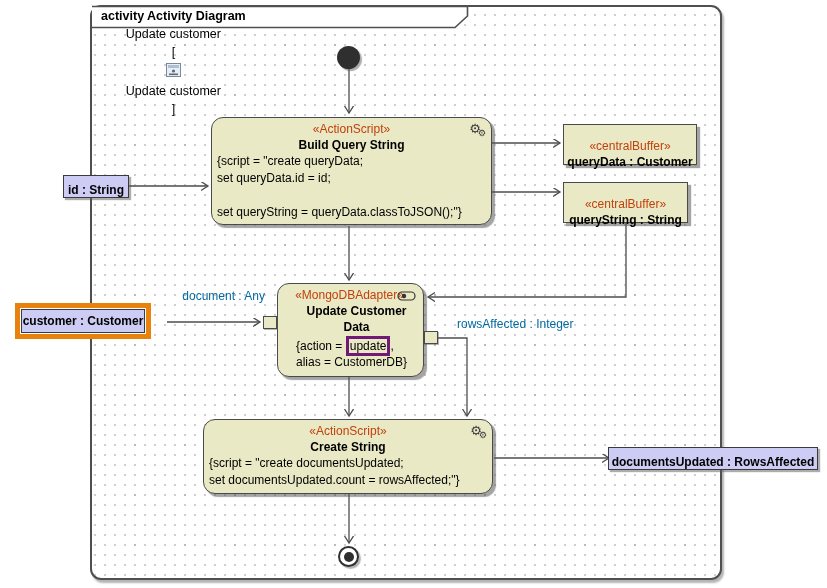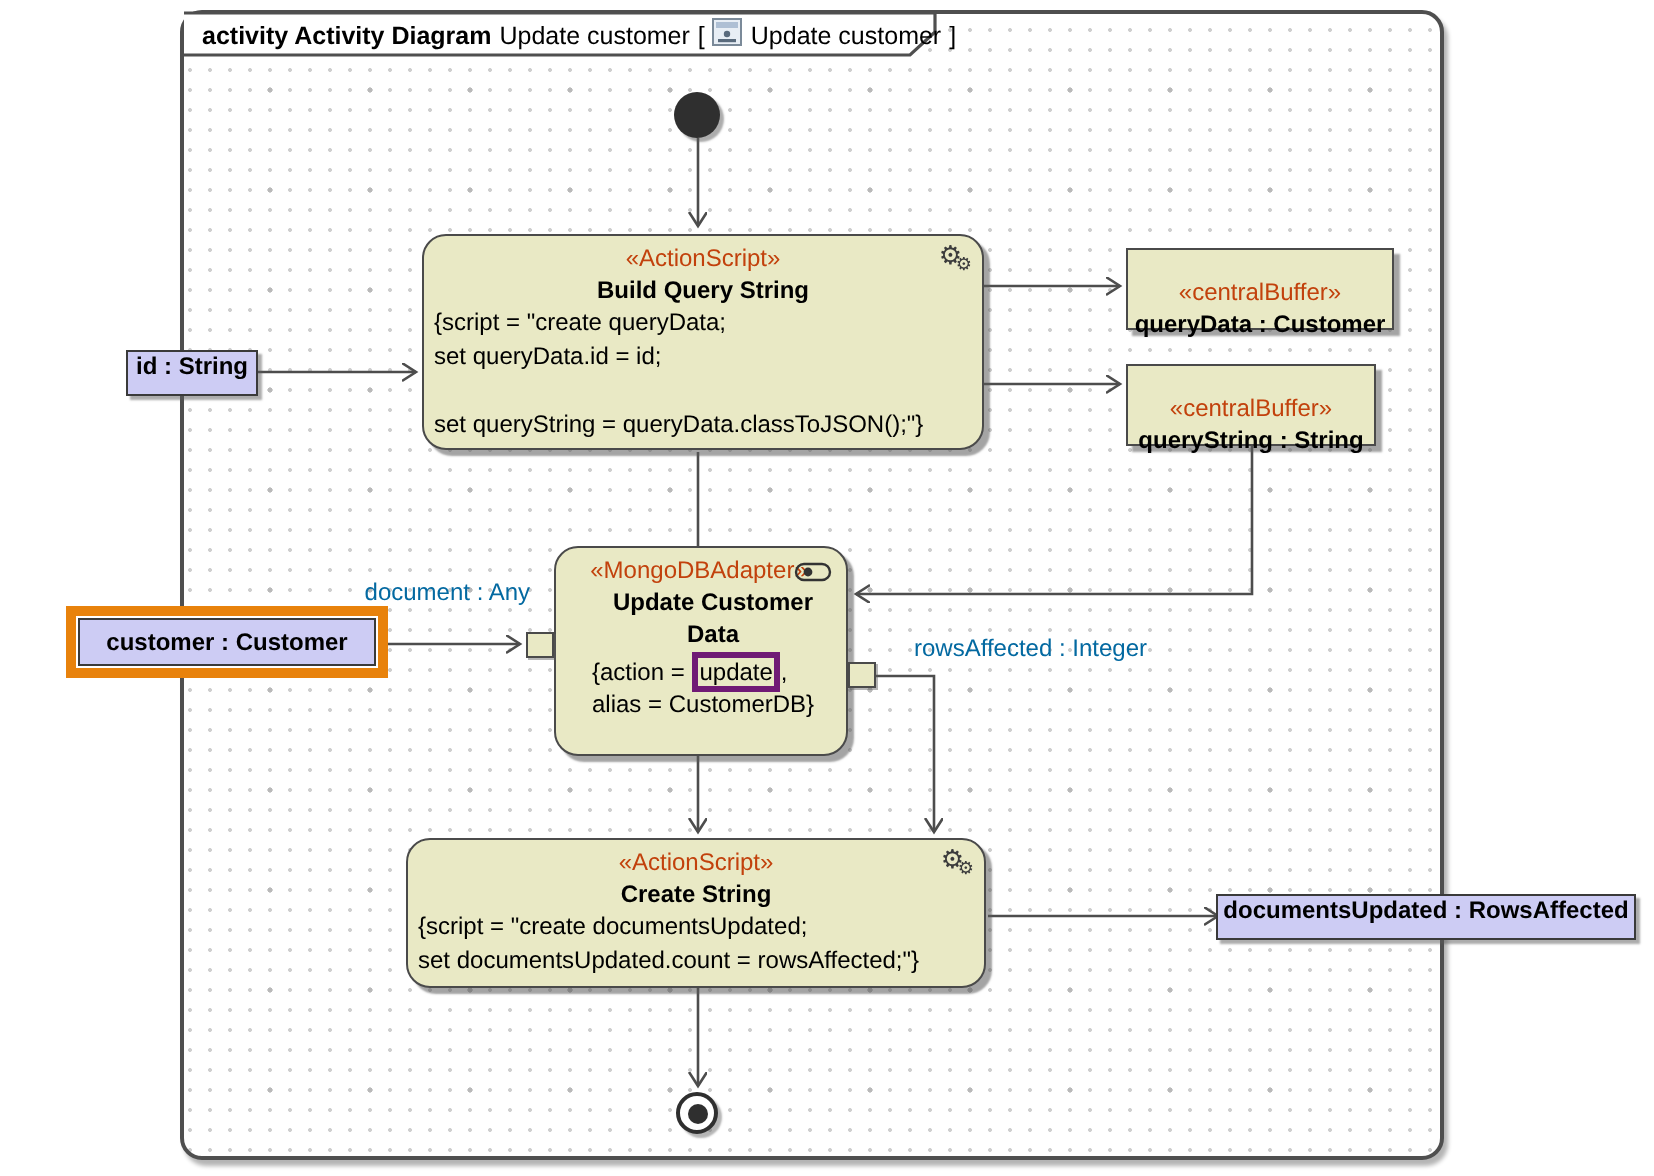--- a/index.html
+++ b/index.html
@@ -14,38 +14,38 @@
     background-image:
       radial-gradient(circle,#b9b9b9 1.2px,rgba(0,0,0,0) 1.4px),
       radial-gradient(circle,#cfcfcf 0.9px,rgba(0,0,0,0) 1.1px);
     background-size:50px 50px,10px 10px;
     background-position:18px 13px,8px 3px;
     box-shadow:2px 3px 2px #b5b5b5;
   }
   svg.edges{position:absolute;left:0;top:0;width:827px;height:588px;}
   .frame-tab-text{
     position:absolute;left:101px;top:9px;font-size:12.5px;white-space:nowrap;
-    display:flex;align-items:center;gap:4px;
+    display:flex;align-items:center;gap:4px;flex-direction:column;
   }
   .frame-tab-text .bold{font-weight:bold;}
   .node{
     position:absolute;box-sizing:border-box;background:#e9e9c5;
     border:1.5px solid #4a4a4a;box-shadow:3px 3px 1px rgba(90,90,90,0.55);
     font-size:12px;
   }
   .action{border-radius:12px;padding-top:4px;}
   .buffer{padding-top:14px;}
   .stereotype{color:#c2410c;text-align:center;line-height:15px;white-space:nowrap;}
   .node-name{font-weight:bold;text-align:center;line-height:16px;white-space:nowrap;}
   .script-line{line-height:17px;min-height:17px;padding-left:5px;white-space:nowrap;}
   .param{
     position:absolute;box-sizing:border-box;background:#cdccf4;
     border:1.5px solid #3a3a3a;box-shadow:2px 2px 1px rgba(90,90,90,0.5);
     font-weight:bold;font-size:12px;text-align:center;white-space:nowrap;
-    display:flex;align-items:flex-start;justify-content:center;
+    display:flex;align-items:flex-end;justify-content:center;
   }
   .sel-wrap{
     position:absolute;box-sizing:border-box;border:5px solid #e8820c;
     padding:1px;background:#ffffff;
   }
   .sel-wrap .param-inner{
     position:relative;box-sizing:border-box;background:#cdccf4;
     border:1.5px solid #3a3a3a;font-weight:bold;font-size:12px;
     display:flex;align-items:center;justify-content:center;
     width:100%;height:100%;white-space:nowrap;
@@ -145,41 +145,41 @@
   </div>
   <div class="node buffer" style="left:563px;top:182px;width:125px;height:41px;">
     <div class="stereotype">«centralBuffer»</div>
     <div class="node-name">queryString : String</div>
   </div>
 
   <div class="param" style="left:63px;top:175px;width:66px;height:23px;">
     <span>id : String</span>
   </div>
 
-  <div class="node action" style="left:277px;top:273px;width:147px;height:105px;padding-left:12px;">
+  <div class="node action" style="left:277px;top:283px;width:147px;height:94px;padding-left:12px;">
     <span class="mongo-icon">
       <svg width="20" height="10" viewBox="0 0 20 10">
         <rect x="1" y="1" width="17" height="8" rx="4" fill="none" stroke="#333" stroke-width="1.2"></rect>
         <circle cx="7" cy="5" r="2.2" fill="#333"></circle>
       </svg>
     </span>
     <div class="stereotype" style="padding-right:14px;">«MongoDBAdapter»</div>
     <div class="node-name">Update Customer</div>
     <div class="node-name">Data</div>
     <div class="mongo-line" style="margin-top:3px;"><span>{action = </span><span class="hl">update</span><span>,</span></div>
     <div class="mongo-line">alias = CustomerDB}</div>
   </div>
 
   <div class="pin" style="left:263px;top:316px;"></div>
   <div class="pin" style="left:424px;top:331px;"></div>
 
   <div class="edge-label" style="left:178px;top:289px;width:87px;text-align:right;">document : Any</div>
   <div class="edge-label" style="left:438px;top:317px;margin-left:19px;">rowsAffected : Integer</div>
 
-  <div class="sel-wrap" style="left:33px;top:303px;width:161px;height:36px;">
+  <div class="sel-wrap" style="left:15px;top:303px;width:136px;height:36px;">
     <div class="param-inner">
       <span>customer : Customer</span>
     </div>
   </div>
 
   <div class="node action" style="left:203px;top:419px;width:290px;height:75px;">
     <span class="gear g1">⚙</span>
     <span class="gear g2">⚙</span>
     <div class="stereotype">«ActionScript»</div>
     <div class="node-name">Create String</div>

